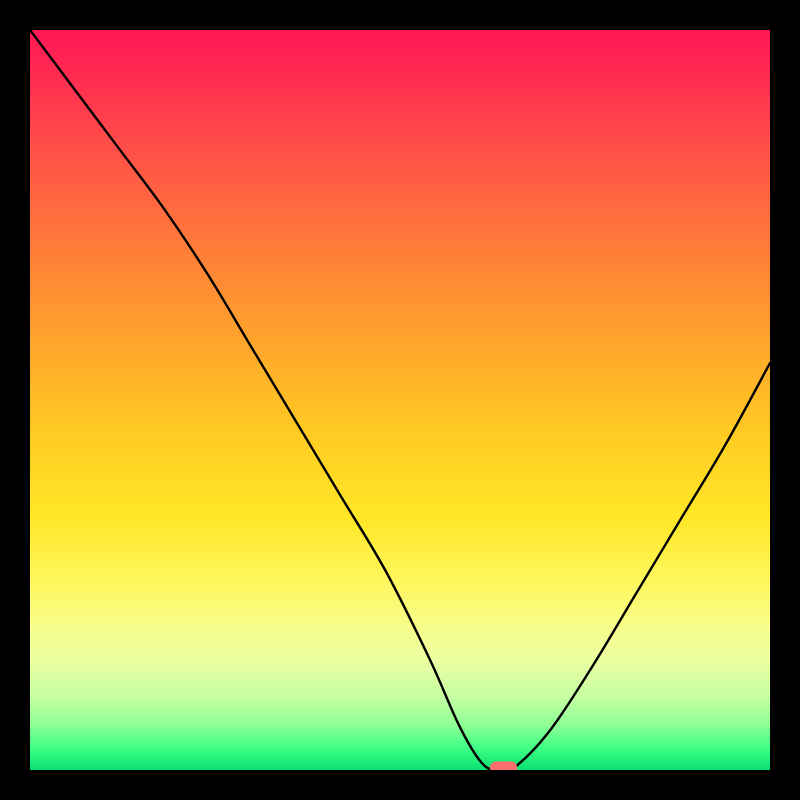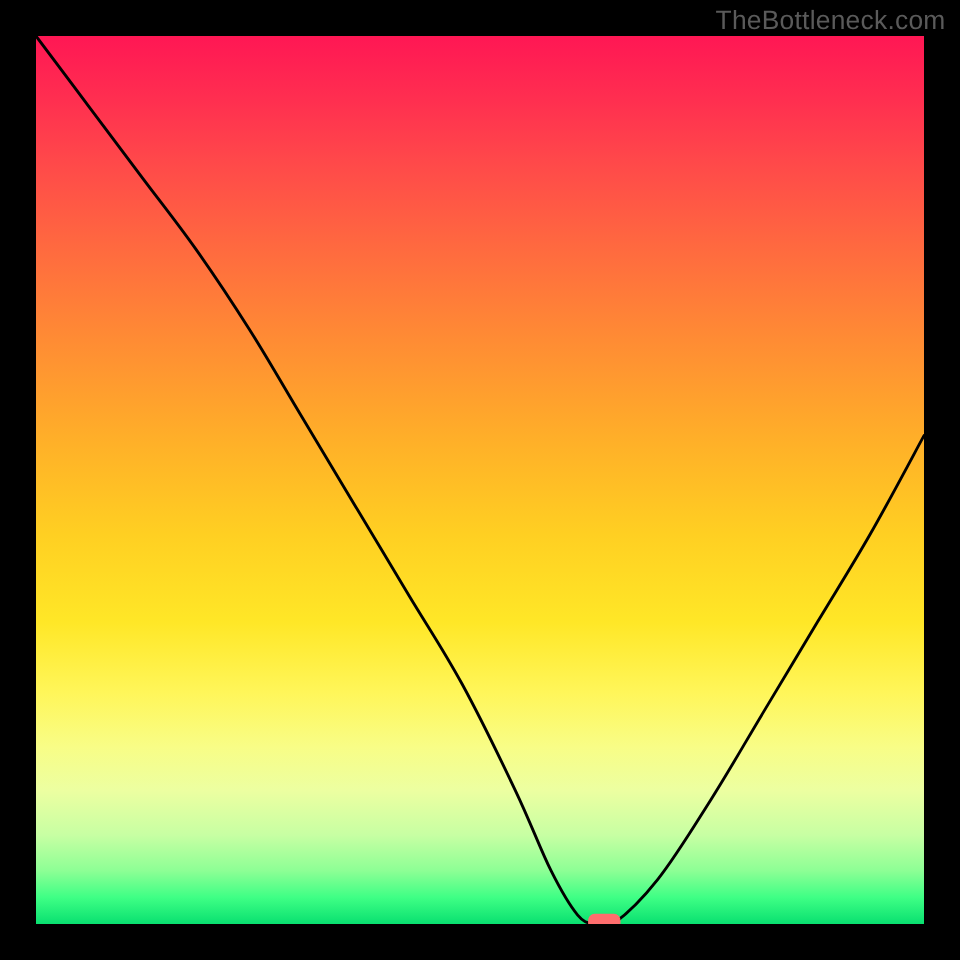--- a/index.html
+++ b/index.html
@@ -74,21 +74,20 @@
   }
   .marker {
     fill: #ff6d6d;
     stroke: #ff6d6d;
   }
 </style>
 </head>
 <body>
 
 <div class="chart-container">
-  <div class="watermark">TheBottleneck.com</div>
 
   <div class="plot-area">
     <div class="gradient-bg"></div>
 
     <svg class="curve" viewBox="0 0 740 740" preserveAspectRatio="none">
       <path id="curve-path" d="M 0.0 0.0 C 8.0 10.7, 28.4 37.9, 44.4 59.2 C 60.4 80.5, 72.8 97.1, 88.8 118.4 C 104.8 139.7, 117.2 155.0, 133.2 177.6 C 149.2 200.2, 161.6 218.9, 177.6 244.2 C 193.6 269.5, 206.0 291.6, 222.0 318.2 C 238.0 344.8, 250.4 365.6, 266.4 392.2 C 282.4 418.8, 294.8 439.6, 310.8 466.2 C 326.8 492.8, 339.2 510.9, 355.2 540.2 C 371.2 569.5, 386.3 601.0, 399.6 629.0 C 412.9 657.0, 419.9 677.0, 429.2 695.6 C 438.5 714.2, 444.7 724.6, 451.4 732.6 C 458.1 740.6, 460.9 738.7, 466.2 740.0 C 471.5 741.3, 471.7 746.7, 481.0 740.0 C 490.3 733.3, 503.3 721.6, 518.0 703.0 C 532.7 684.4, 546.4 661.7, 562.4 636.4 C 578.4 611.1, 590.8 589.0, 606.8 562.4 C 622.8 535.8, 635.2 515.0, 651.2 488.4 C 667.2 461.8, 679.6 442.4, 695.6 414.4 C 711.6 386.4, 732.0 347.7, 740.0 333.0"></path>
       <rect id="marker-rect" class="marker" rx="5" ry="5" x="460.6" y="732.0" width="26" height="12"></rect>
     </svg>
   </div>
 </div>

